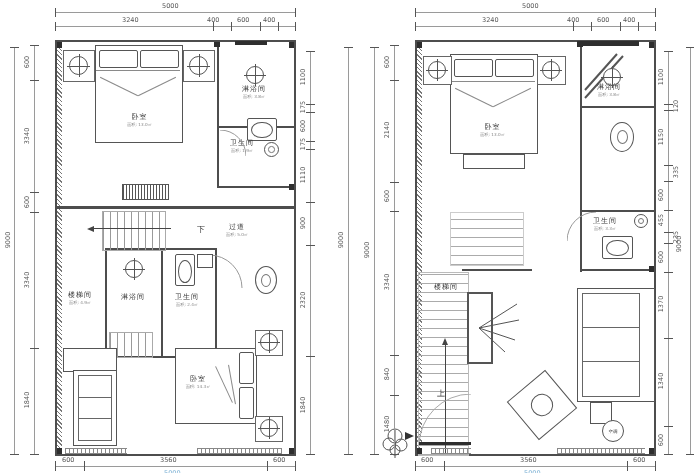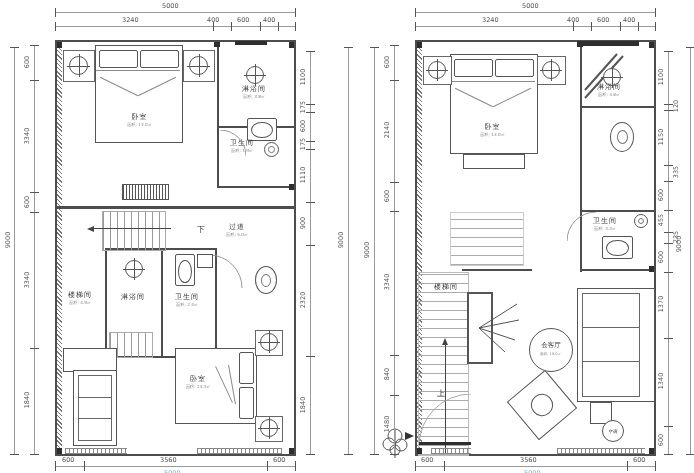--- a/index.html
+++ b/index.html
@@ -221,24 +221,20 @@
     <div class="room" style="left:162px;top:176px;width:52px;">
       <span class="nm">卫生间</span>
       <span class="ar">面积: 3.3㎡</span>
     </div>
     <div class="wc" style="left:185px;top:194px;width:29px;height:21px;"></div>
     <div class="basin" style="left:217px;top:172px;width:12px;height:12px;"></div>
     <svg class="abs" style="left:150px;top:170px;" width="30" height="30">
         <path d="M29 0 A29 29 0 0 0 0 29" fill="none" stroke="#999" stroke-width="1"></path>
       </svg>
 
-    <div class="circle-lbl" style="left:112px;top:286px;width:42px;height:42px;">
-      <span class="nm">会客厅</span>
-      <span class="ar">面积: 19.0㎡</span>
-    </div>
     <div class="sofa" style="left:160px;top:246px;width:76px;height:112px;">
       <div class="sofa-in" style="left:4px;top:4px;width:56px;height:102px;"></div>
     </div>
     <div class="tbl" style="left:173px;top:360px;width:20px;height:20px;"></div>
     <div class="chair" style="left:100px;top:338px;width:48px;height:48px;transform:rotate(-40deg);"></div>
     <div class="circle-lbl" style="left:185px;top:378px;width:20px;height:20px;">
       <span class="nm" style="font-size:6px;transform:scale(.75);">空调</span>
     </div>
 
     <svg class="abs" style="left:2px;top:352px;" width="52" height="52">

